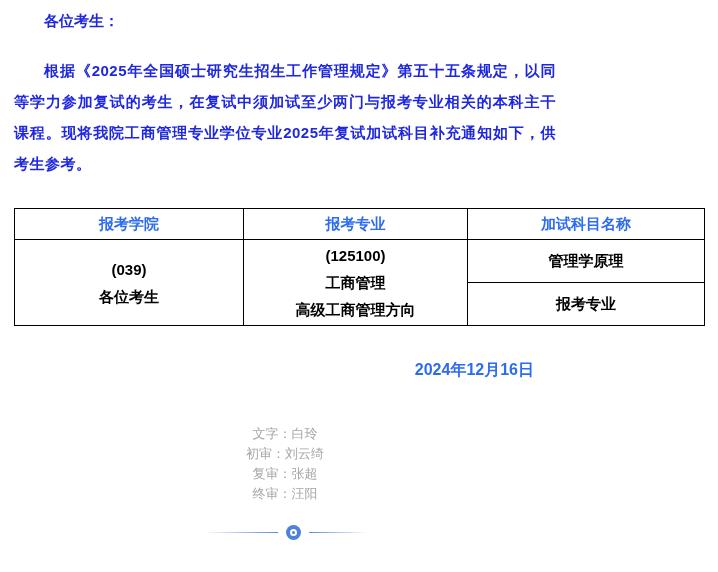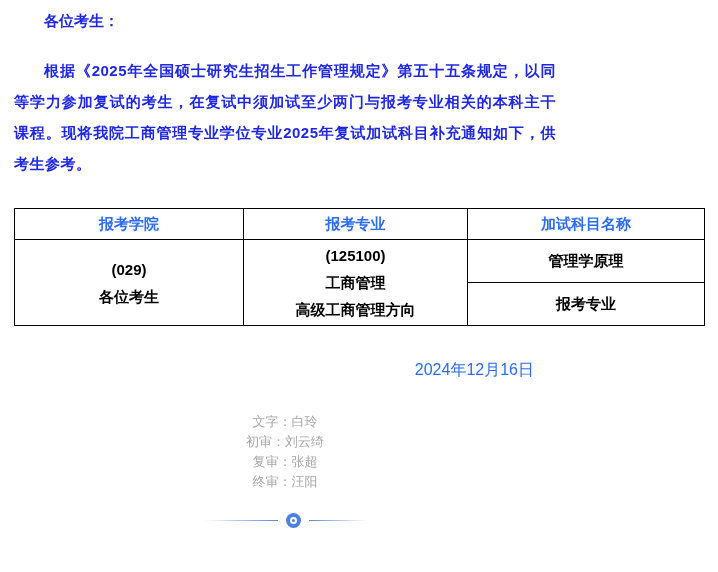--- a/index.html
+++ b/index.html
@@ -48,26 +48,26 @@
   td.subject{height:43px;}
   .cell-line{line-height:27px;}
 
   .sign-org{
     margin-top:62px;text-align:right;padding-right:8px;
     font-size:15px;font-weight:bold;color:var(--accent-blue);
     line-height:18px;
   }
   .sign-date{
     margin-top:35px;text-align:right;padding-right:22px;
-    font-size:16px;font-weight:normal;color:var(--accent-blue);
+    font-size:16px;font-weight:bold;color:var(--accent-blue);
     line-height:18px;
   }
 
   .credits{
-    margin-top:33px;text-align:center;
+    margin-top:45px;text-align:center;
     font-size:13px;color:var(--credits-gray);
   }
   .credits div{line-height:20px;}
 
   .divider{
     margin-top:21px;
     display:flex;align-items:center;justify-content:center;
   }
   .div-line{height:1px;}
   .div-line.left{
@@ -107,21 +107,21 @@
     <thead>
       <tr>
         <th>报考学院</th>
         <th>报考专业</th>
         <th>加试科目名称</th>
       </tr>
     </thead>
     <tbody>
       <tr>
         <td rowspan="2">
-          <div class="cell-line">(029)</div>
+          <div class="cell-line">(039)</div>
           <div class="cell-line">各位考生</div>
         </td>
         <td rowspan="2">
           <div class="cell-line">(125100)</div>
           <div class="cell-line">工商管理</div>
           <div class="cell-line">高级工商管理方向</div>
         </td>
         <td class="subject">管理学原理</td>
       </tr>
       <tr>

